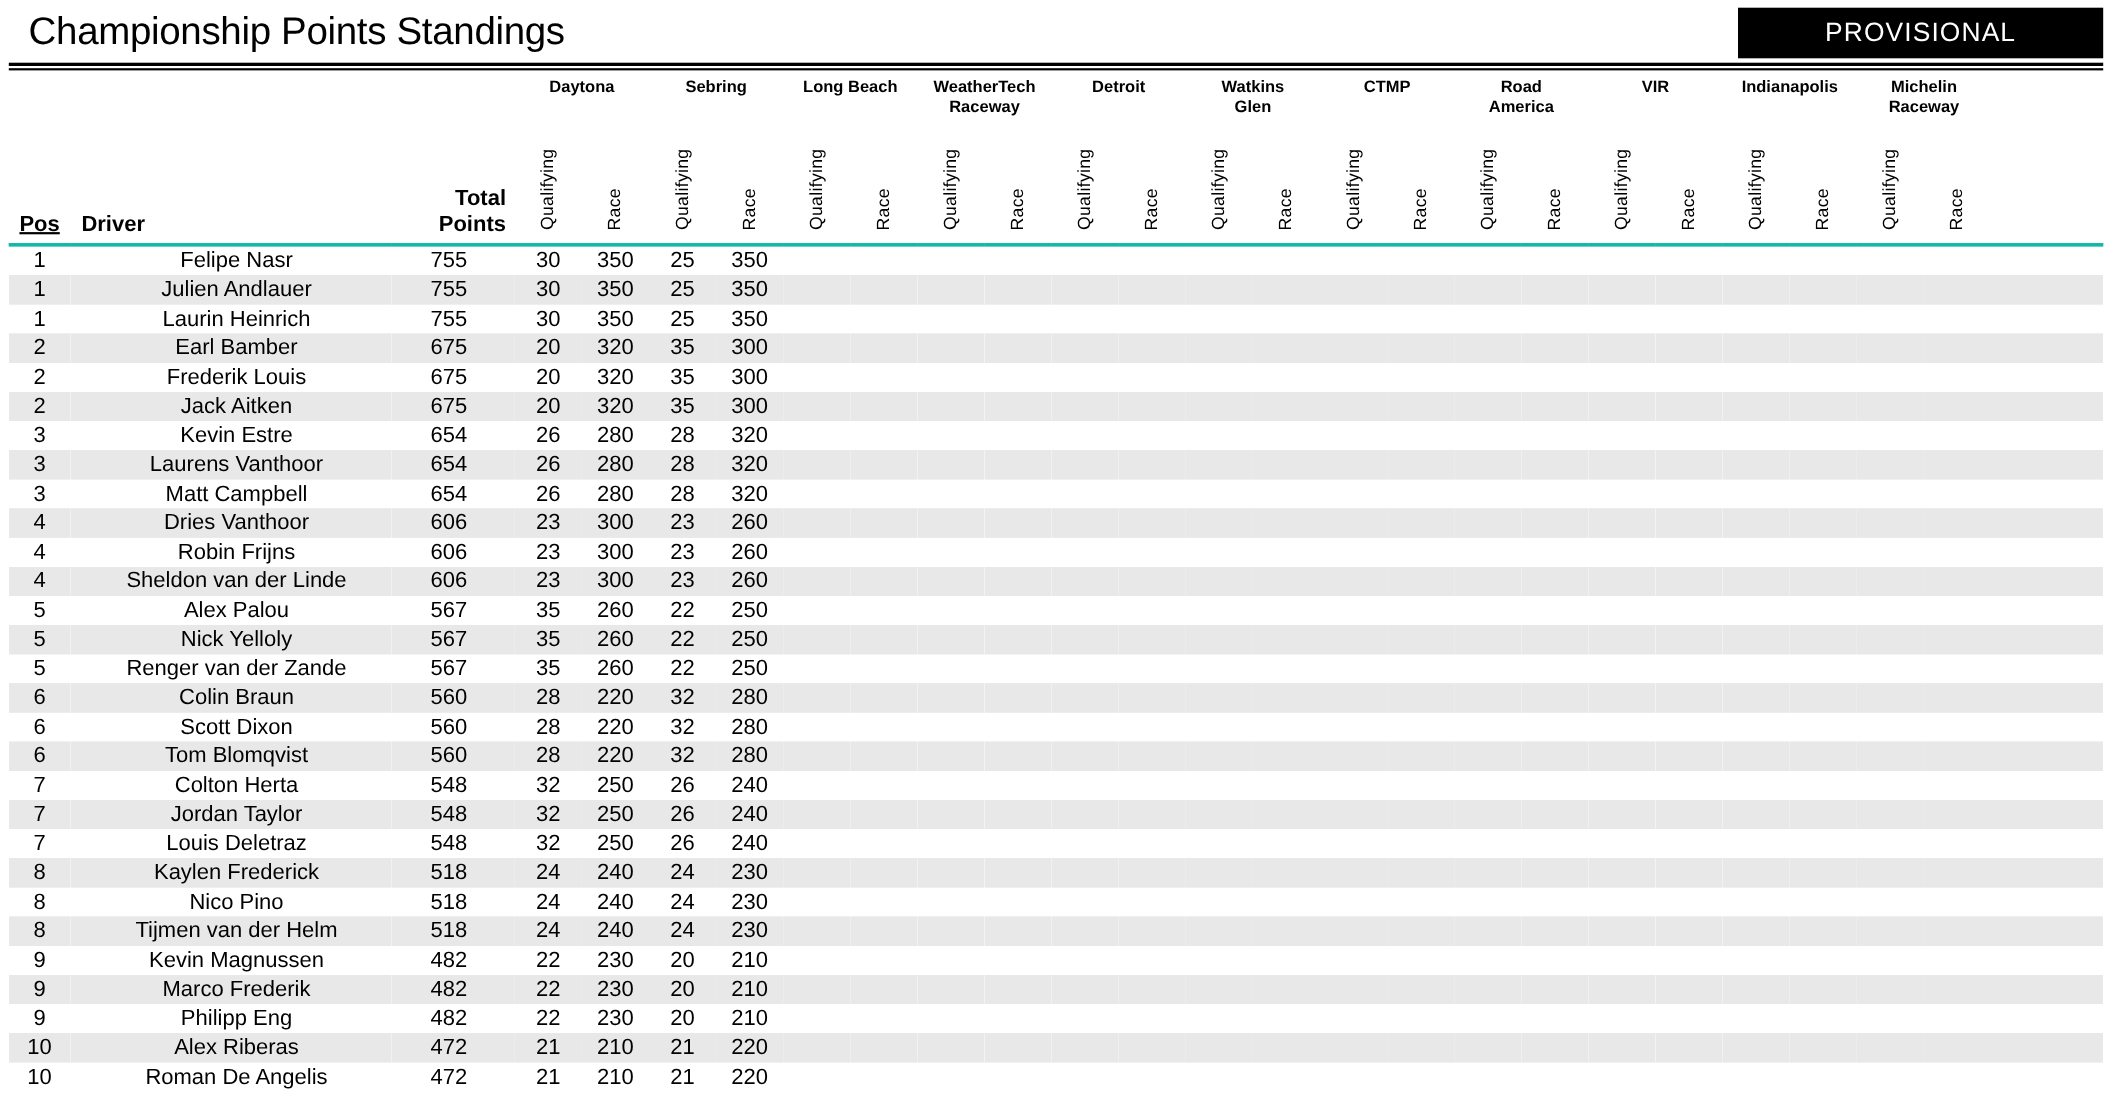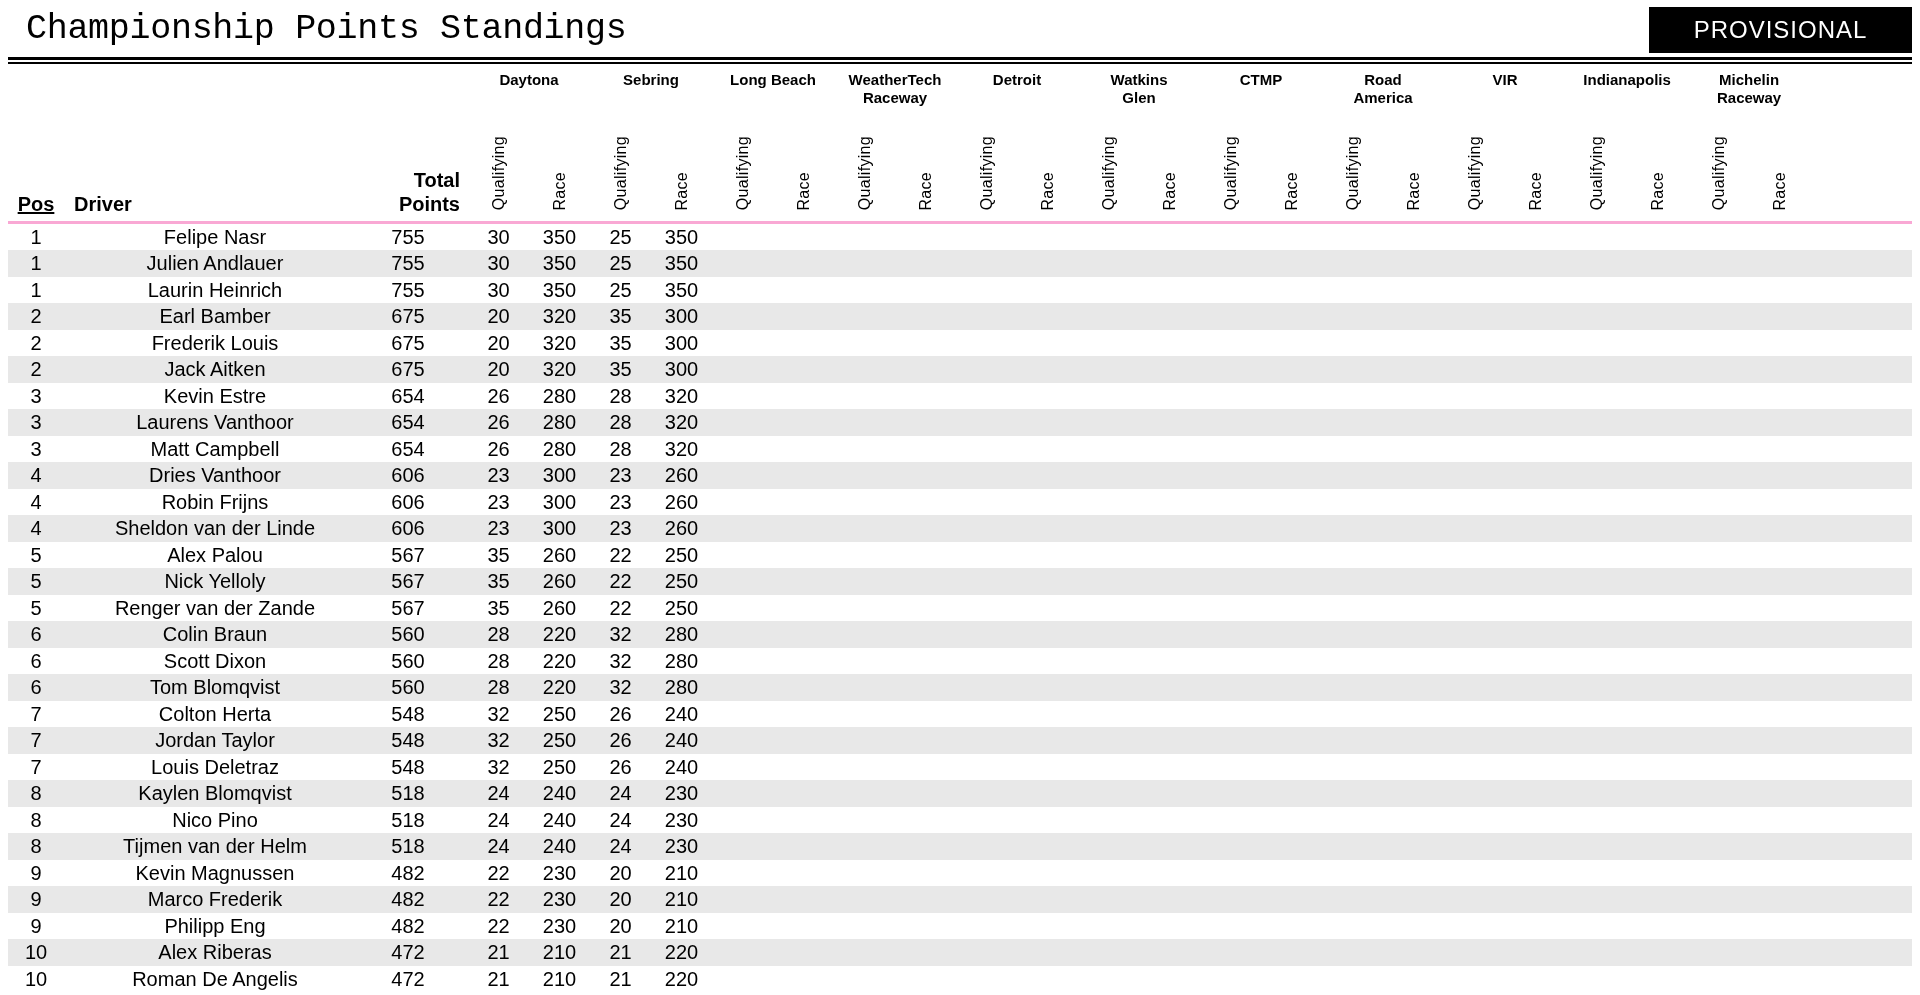--- a/index.html
+++ b/index.html
@@ -21,27 +21,26 @@
     position: relative;
     height: 57px;
   }
   h1.title {
     margin: 0;
     padding: 10px 0 0 18px;
     font-size: 35px;
     font-weight: 400;
     letter-spacing: -0.3px;
     line-height: 1.1;
-    font-family: Liberation Mono, monospace;
   }
   .badge {
     position: absolute;
     top: 7px;
     right: 0;
-    width: 263px;
+    width: 332px;
     height: 46px;
     background: var(--badge-bg, #000);
     color: var(--badge-text, #fff);
     display: flex;
     align-items: center;
     justify-content: center;
     font-size: 24px;
     font-weight: 400;
     letter-spacing: 1px;
   }
@@ -69,21 +68,21 @@
     padding: 5px 0 0 0;
     text-align: center;
     font-size: 15px;
     font-weight: 700;
     line-height: 1.18;
     white-space: pre-line;
   }
   tr.labels-row { height: 106px; }
   tr.labels-row th, tr.labels-row td {
     vertical-align: bottom;
-    border-bottom: 3px solid #f9a8d4;
+    border-bottom: 3px solid #14b8a6;
     padding: 0 0 5px 0;
     font-size: 20px;
     font-weight: 700;
   }
   th.h-pos    { text-align: center; text-decoration: underline; }
   th.h-driver { text-align: left; padding-left: 10px !important; }
   th.h-total  { text-align: right; padding-right: 8px !important; white-space: pre-line; line-height: 1.2; }
   th.h-session { text-align: center; }
   .vert {
     writing-mode: vertical-rl;
@@ -784,21 +783,21 @@
           <td class="d-result"></td>
           <td class="d-result"></td>
           <td class="d-result"></td>
           <td class="d-result"></td>
           <td class="d-result"></td>
           <td class="d-result"></td>
           <td></td>
         </tr>
         <tr>
           <td class="d-pos">8</td>
-          <td class="d-driver">Kaylen Blomqvist</td>
+          <td class="d-driver">Kaylen Frederick</td>
           <td class="d-total">518</td>
           <td class="d-result">24</td>
           <td class="d-result">240</td>
           <td class="d-result">24</td>
           <td class="d-result">230</td>
           <td class="d-result"></td>
           <td class="d-result"></td>
           <td class="d-result"></td>
           <td class="d-result"></td>
           <td class="d-result"></td>

